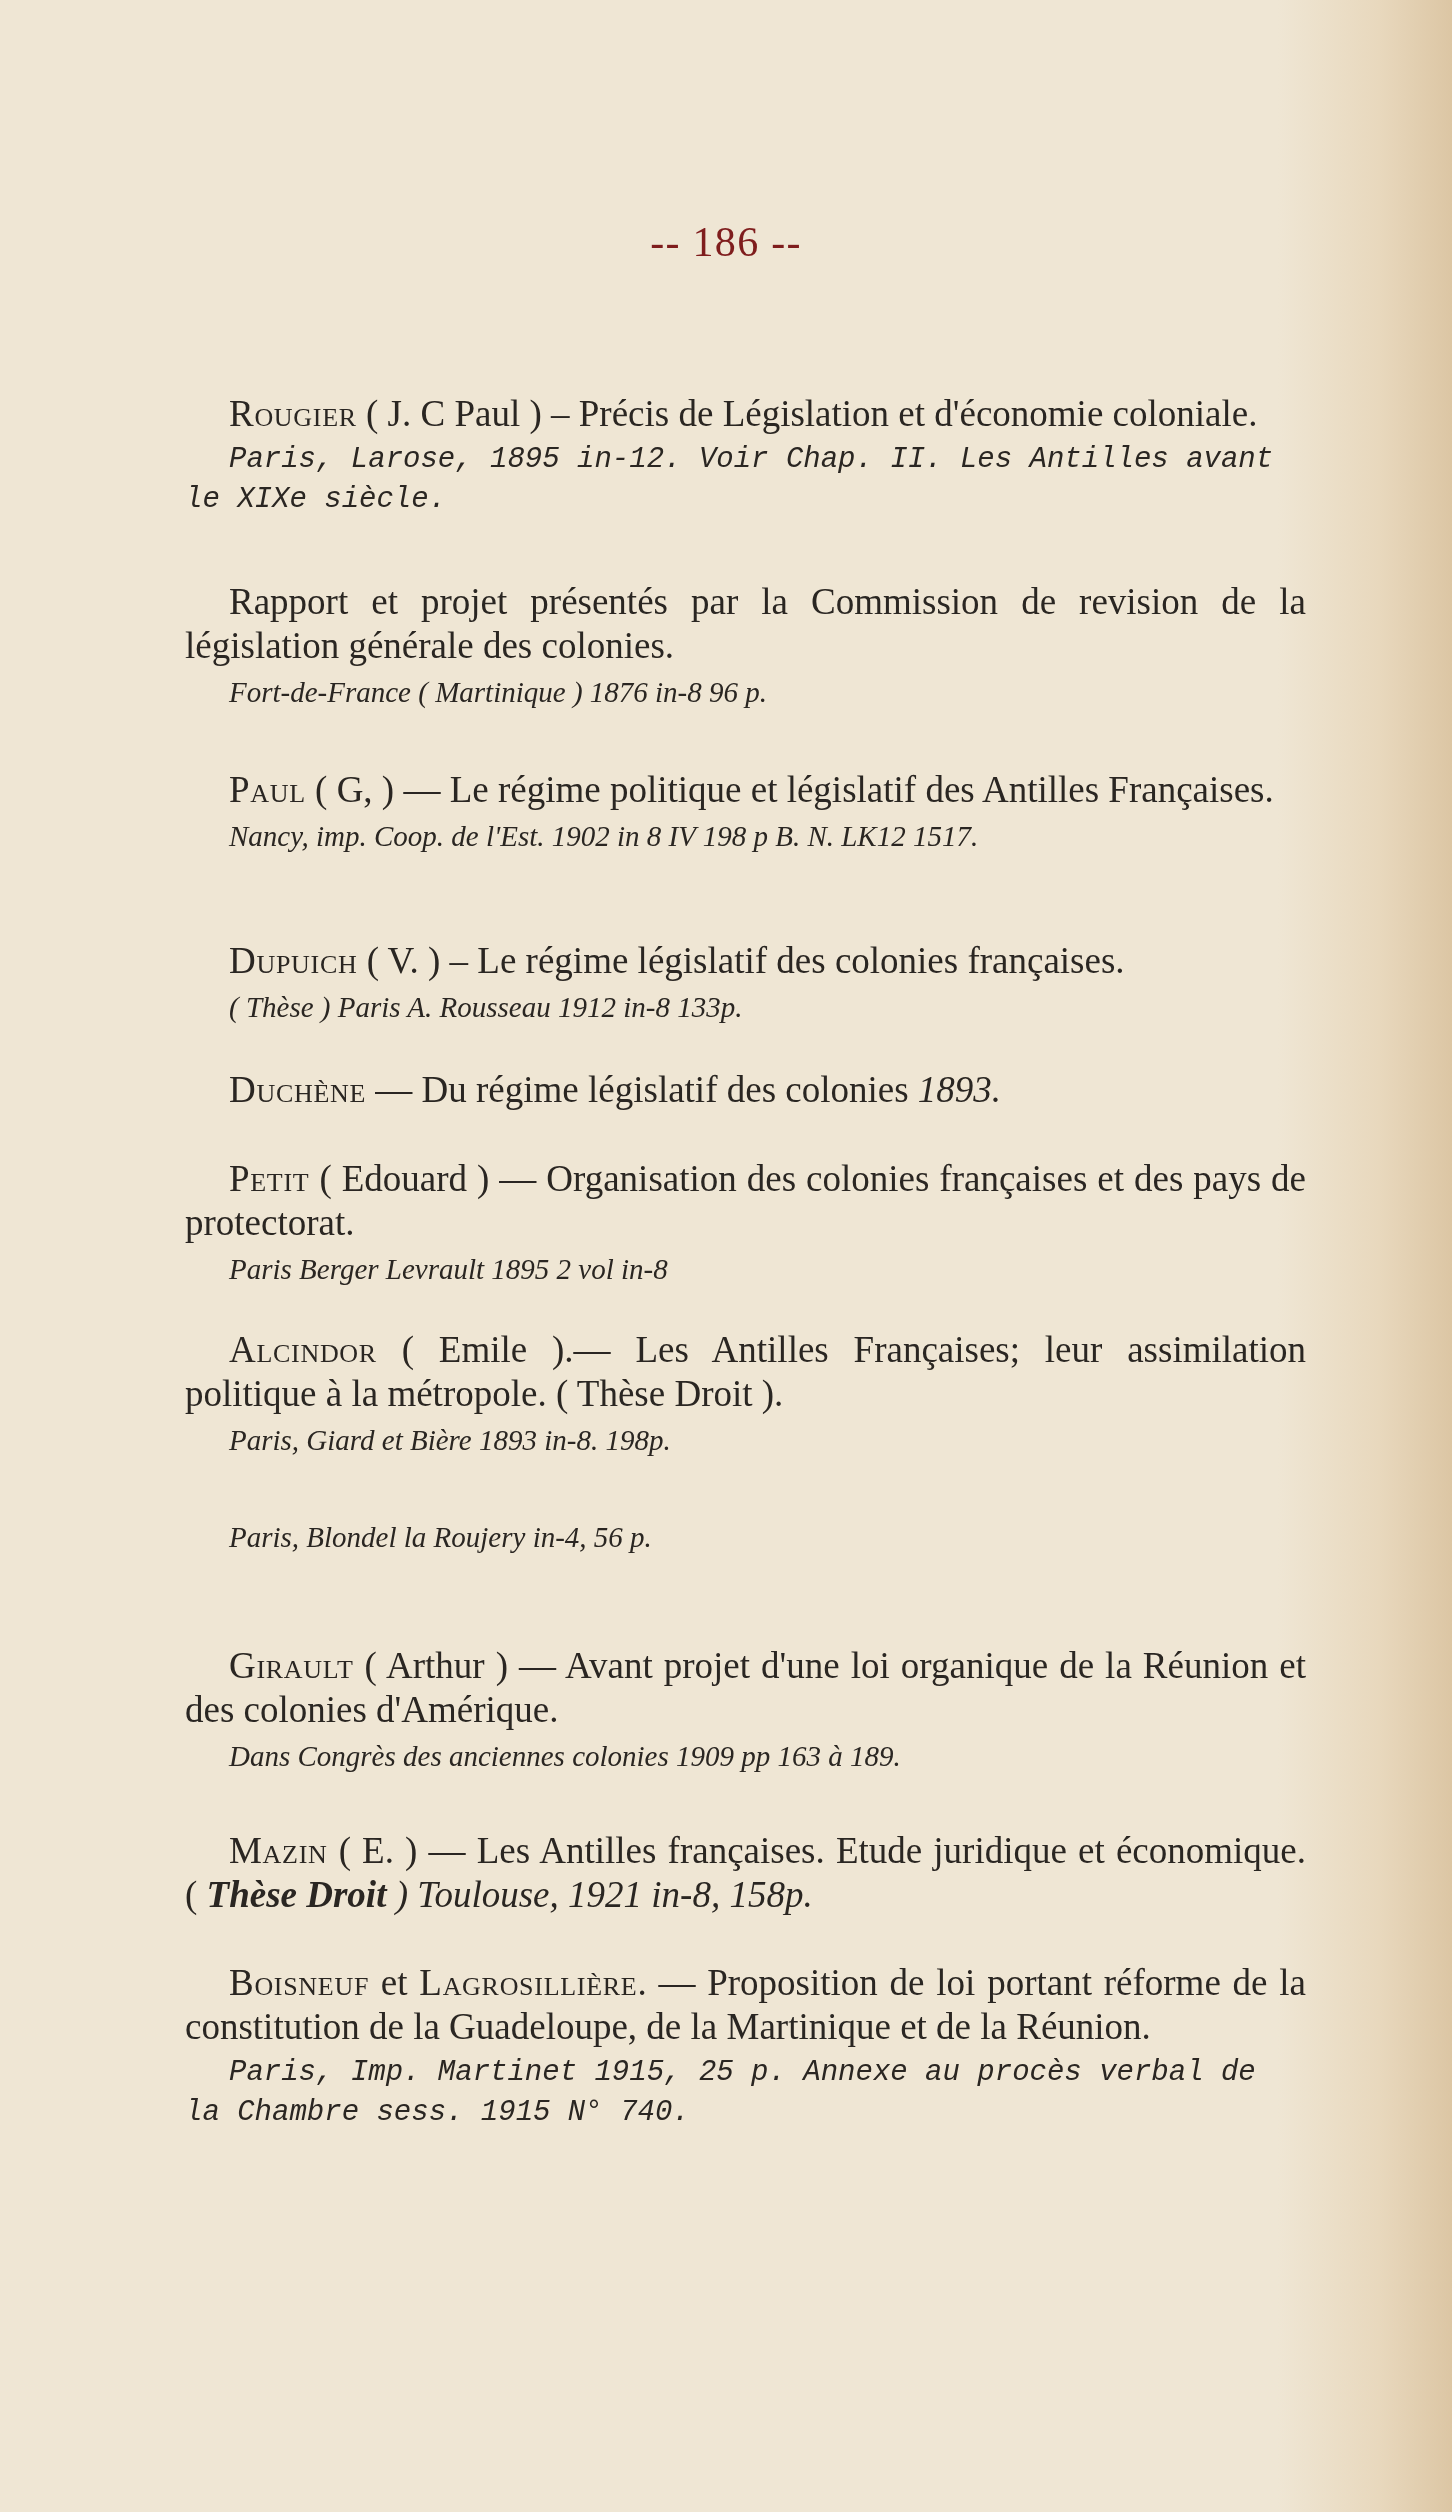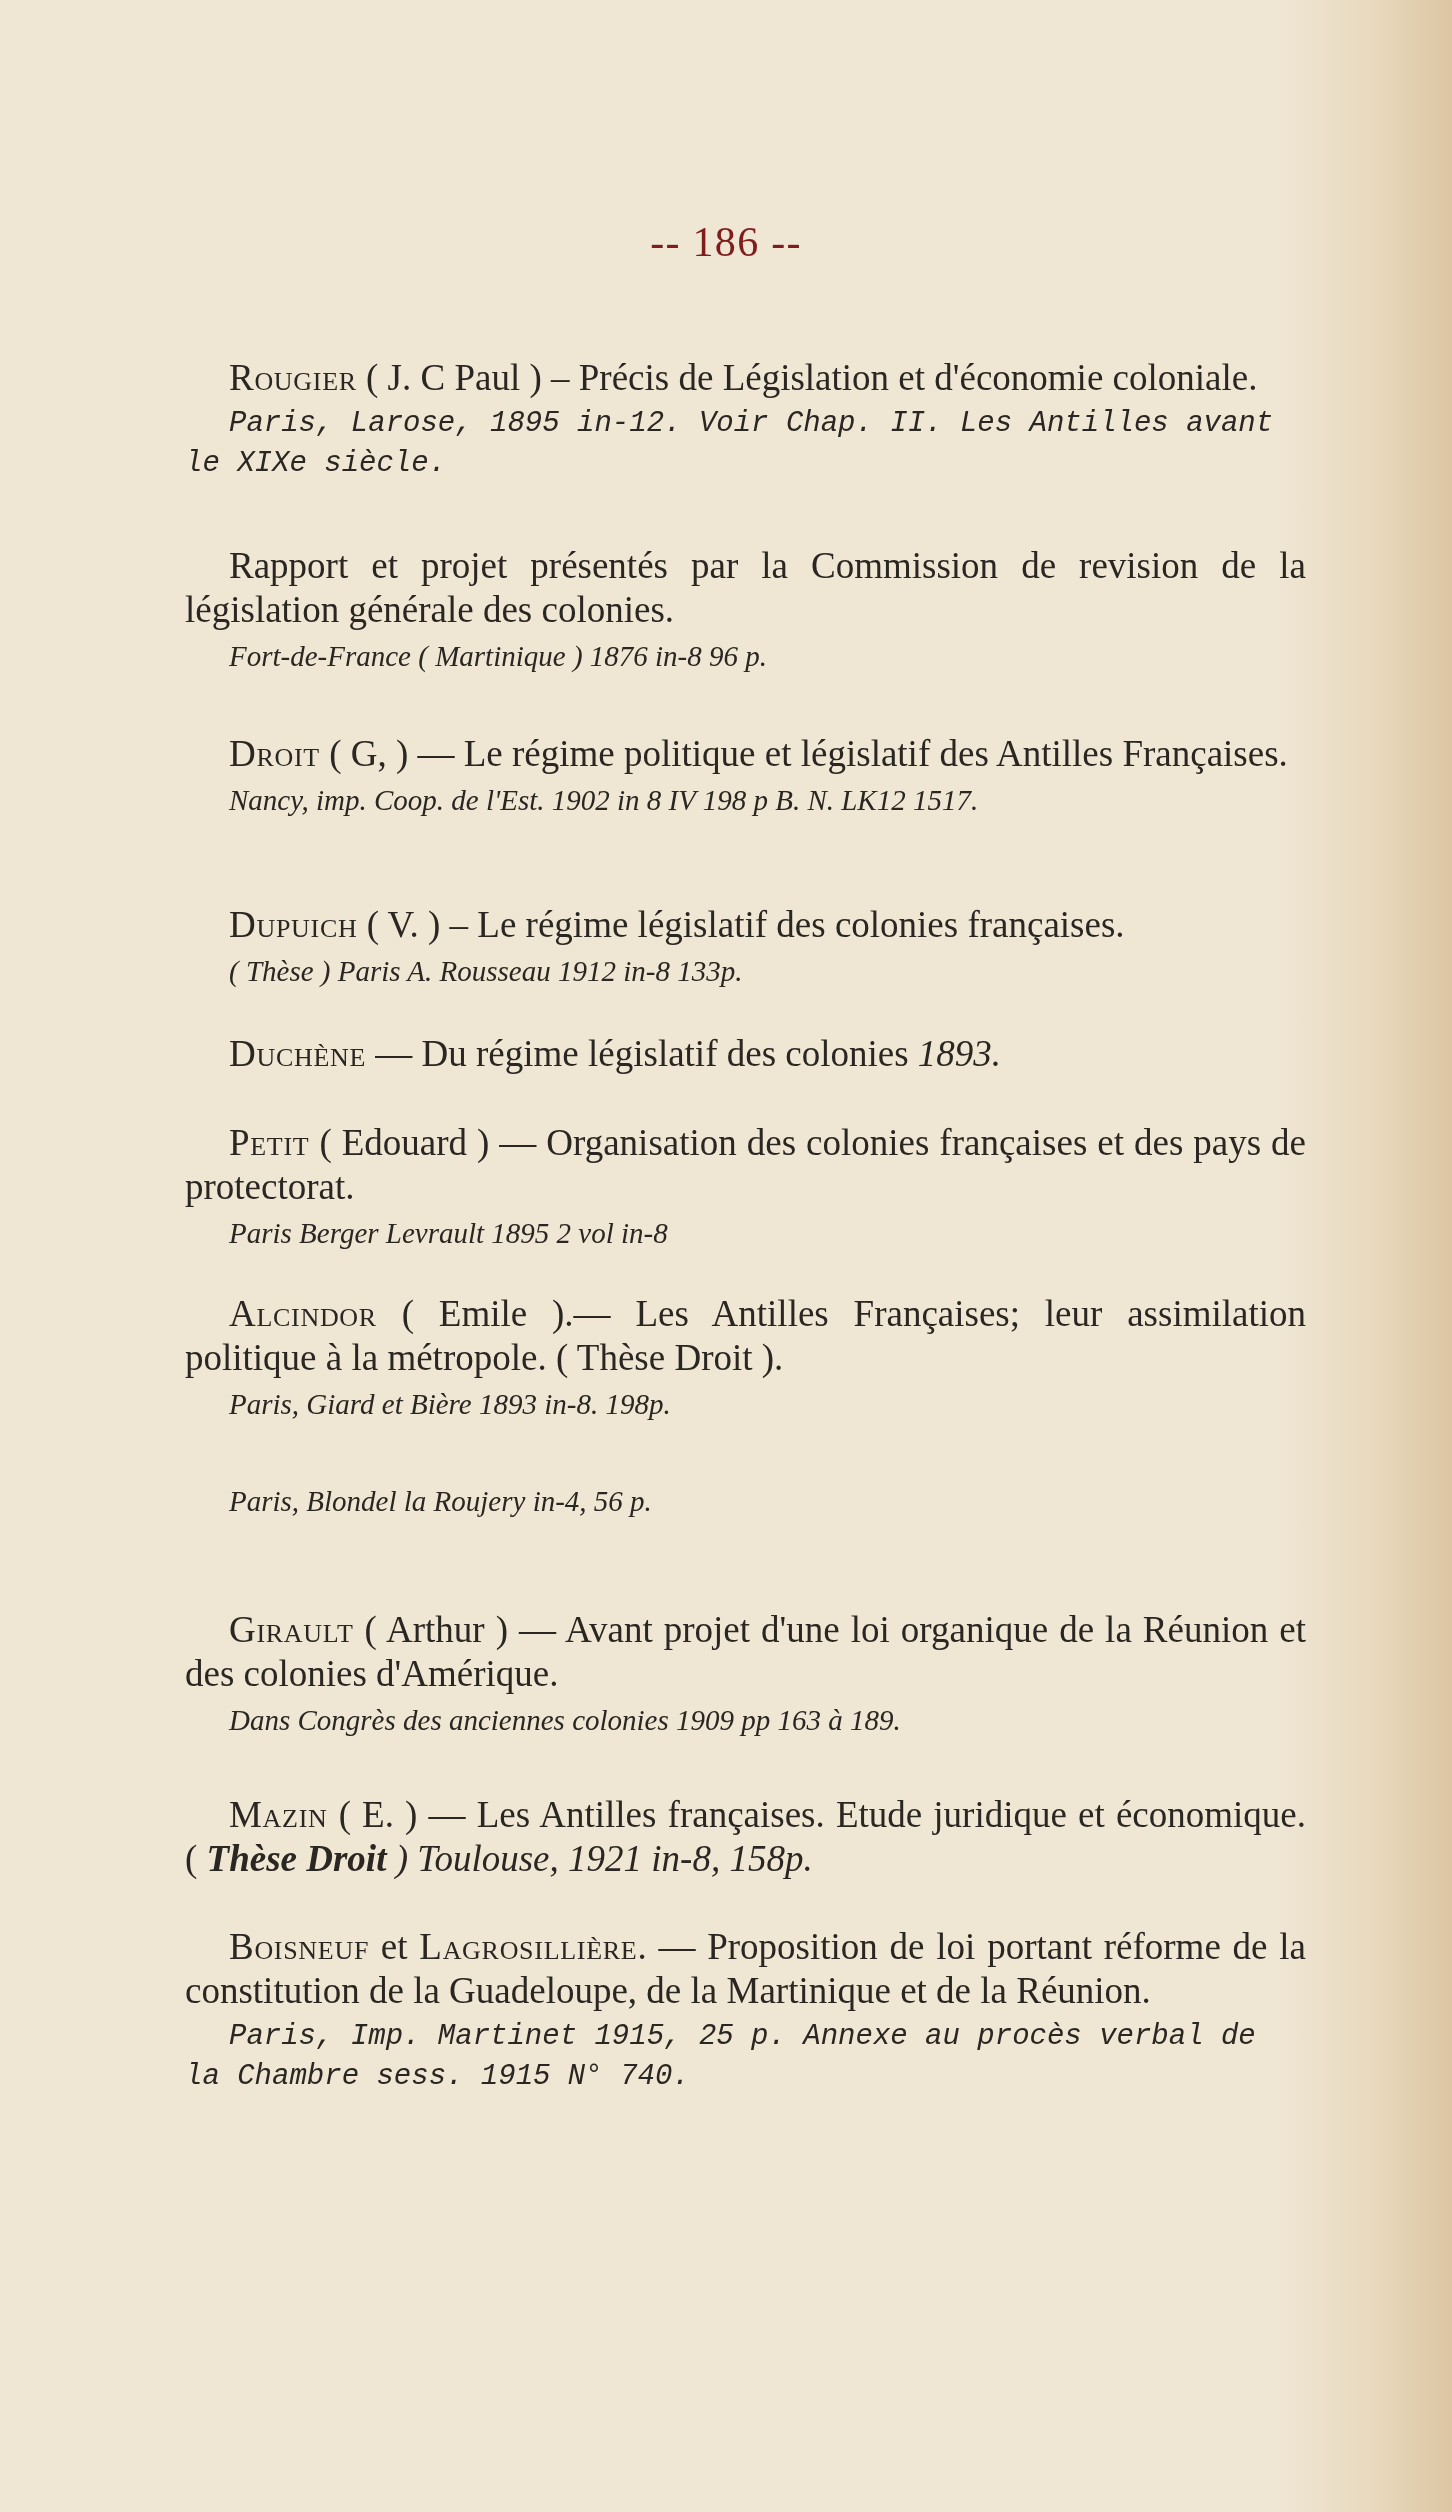--- a/index.html
+++ b/index.html
@@ -6,21 +6,21 @@
   body {
     width: 1452px; height: 2512px; position: relative; overflow: hidden;
     background: linear-gradient(to right, #efe6d4 0%, #efe6d4 88%, #e8d8bd 95%, #dcc6a4 100%);
     font-family: "Liberation Serif", "DejaVu Serif", serif;
     color: #2a2622;
   }
   .page-number {
     position: absolute; top: 218px; left: 0; width: 100%; text-align: center;
     font-size: 42px; letter-spacing: 1.3px; color: #7f1d1d;
   }
-  .entry { position: absolute; left: 185px; width: 1121px; }
+  .entry { position: absolute; left: 185px; width: 1121px; margin-top: 36px; }
   .main { font-size: 37px; line-height: 44px; text-align: justify; text-indent: 44px; margin: 0; }
   .pub { font-size: 29px; line-height: 40px; font-style: italic; margin: 4px 0 0 0; padding-left: 44px; text-indent: 0; }
   .pub.wrap { padding-left: 0; text-indent: 44px; font-family: Liberation Mono, monospace; }
   .author { font-variant: small-caps; letter-spacing: 0.7px; }
   .ital { font-style: italic; }
   .bold-ital { font-style: italic; font-weight: bold; }
 </style>
 </head>
 <body>
 
@@ -30,21 +30,21 @@
   <p class="main"><span class="author">Rougier</span><span> ( J. C  Paul ) – Précis de Législation et d'économie coloniale.</span></p>
   <p class="pub wrap">Paris, Larose, 1895 in-12. Voir Chap. II. Les Antilles avant le XIXe siècle.</p>
 </div>
 
 <div class="entry" style="top:544px;">
   <p class="main">Rapport et projet présentés par la Commission de revision de la législation générale des colonies.</p>
   <p class="pub">Fort-de-France ( Martinique ) 1876 in-8 96 p.</p>
 </div>
 
 <div class="entry" style="top:732px;">
-  <p class="main"><span class="author">Droit</span><span> ( G, ) — Le régime politique et législatif des Antilles Françaises.</span></p>
+  <p class="main"><span class="author">Paul</span><span> ( G, ) — Le régime politique et législatif des Antilles Françaises.</span></p>
   <p class="pub">Nancy, imp. Coop. de l'Est. 1902 in 8 IV 198 p B. N. LK12 1517.</p>
 </div>
 
 <div class="entry" style="top:903px;">
   <p class="main"><span class="author">Dupuich</span><span> ( V. ) – Le régime législatif des colonies françaises.</span></p>
   <p class="pub">( Thèse ) Paris A. Rousseau 1912 in-8 133p.</p>
 </div>
 
 <div class="entry" style="top:1032px;">
   <p class="main"><span class="author">Duchène</span><span> — Du régime législatif des colonies </span><span class="ital">1893.</span></p>

